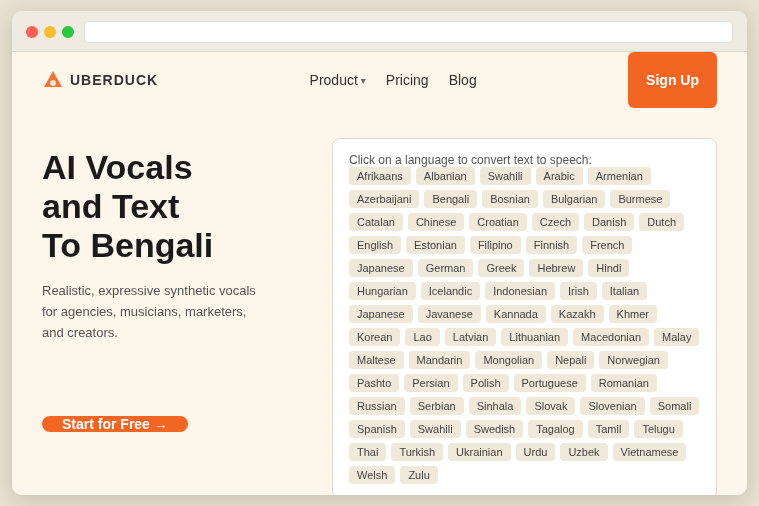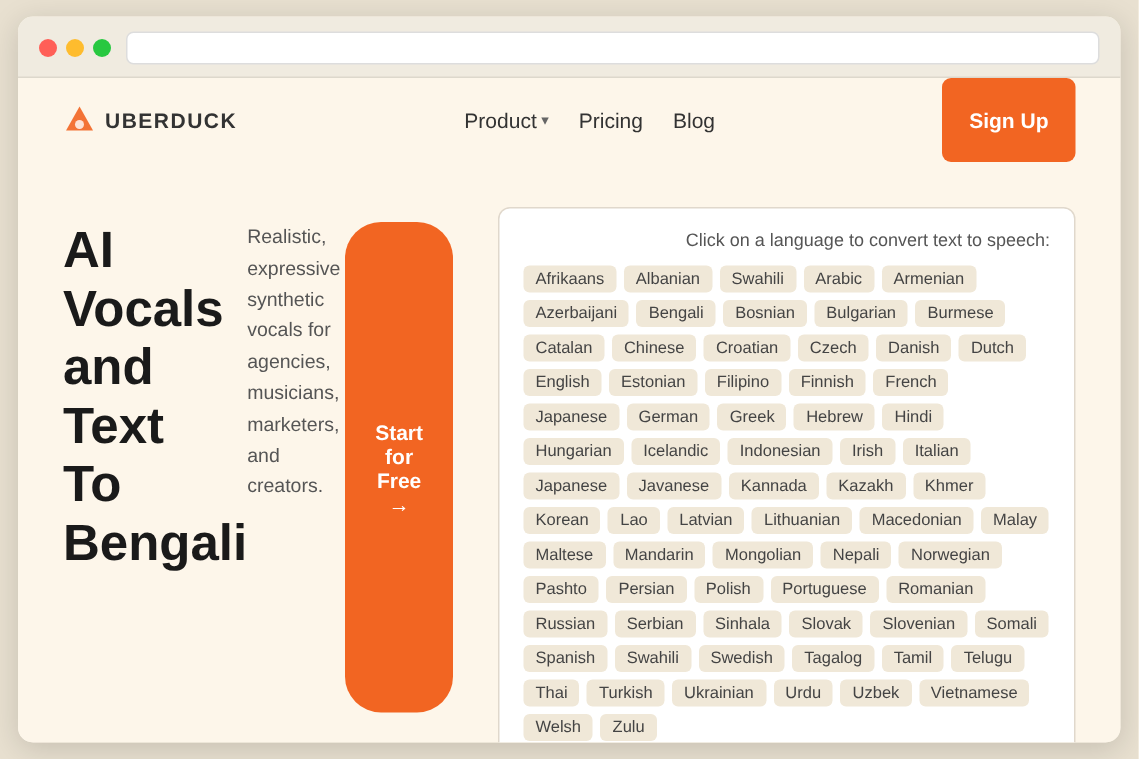--- a/index.html
+++ b/index.html
@@ -122,21 +122,21 @@
     
     .hero {
       display: flex;
       padding: 20px 30px;
       gap: 30px;
       height: calc(100% - 56px);
     }
     .hero-left {
       flex: 0 0 260px;
       display: flex;
-      flex-direction: row;
+      flex-direction: column;
       padding-top: 20px;
     }
     .hero-title {
       font-size: 34px;
       font-weight: 900;
       color: #1a1a1a;
       line-height: 1.15;
       margin-bottom: 16px;
     }
     .hero-subtitle {
@@ -147,45 +147,44 @@
       max-width: 220px;
     }
     .btn-start {
       display: inline-flex;
       align-items: center;
       gap: 6px;
       background: #f26522;
       color: white;
       border: none;
       border-radius: 24px;
-      padding: 21px 20px;
+      padding: 0 20px;
       font-size: 14px;
       font-weight: 600;
       cursor: pointer;
       width: fit-content;
+      margin-top: 48px;
     }
     
     .hero-right {
       flex: 1;
       display: flex;
       flex-direction: column;
       padding-top: 10px;
     }
     .language-box {
       background: white;
       border: 1px solid #e0d8cc;
       border-radius: 8px;
       padding: 14px 16px;
       margin-bottom: 14px;
     }
     .lang-prompt {
       font-size: 12px;
       color: #555;
-      margin-bottom: 10px;
-      text-align: right;
     }
     .lang-tags {
       display: flex;
       flex-wrap: wrap;
       gap: 5px;
     }
     .lang-tag {
       background: #f0e8d8;
       color: #444;
       font-size: 11px;

